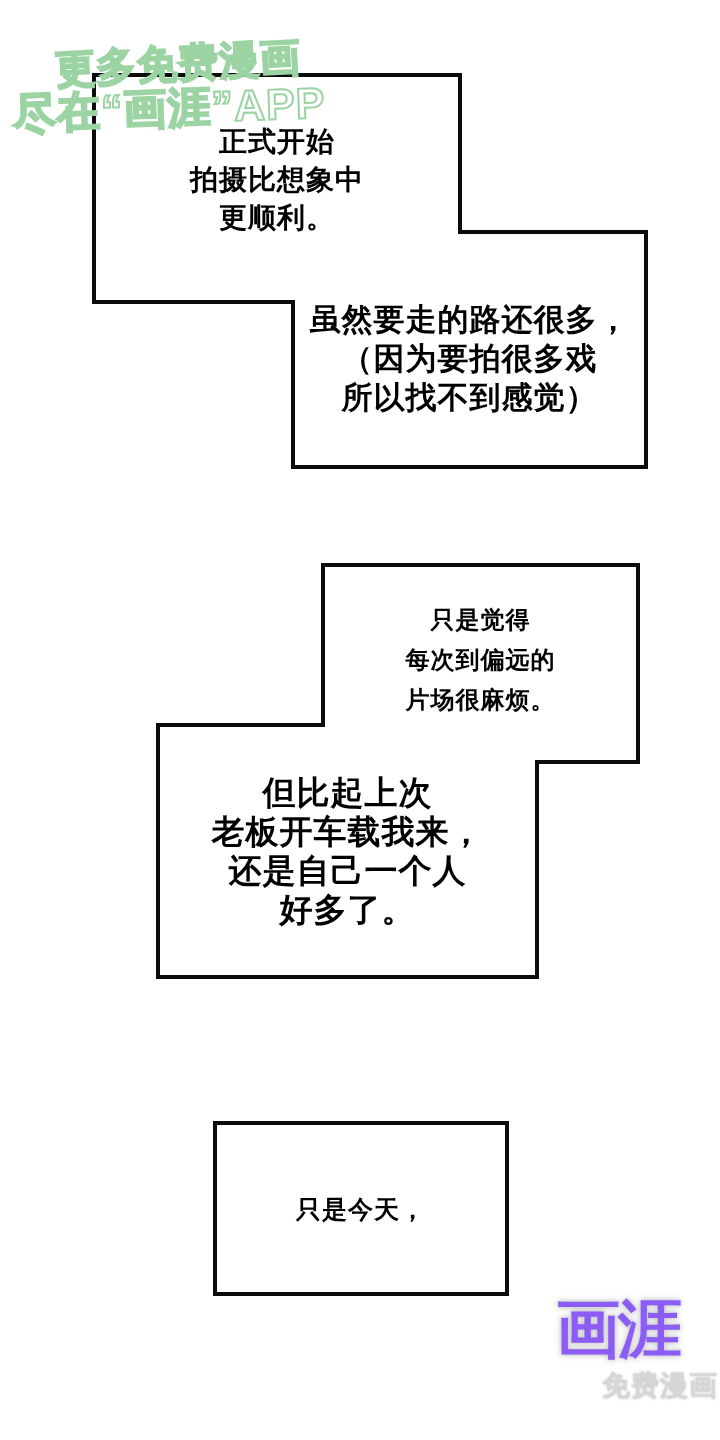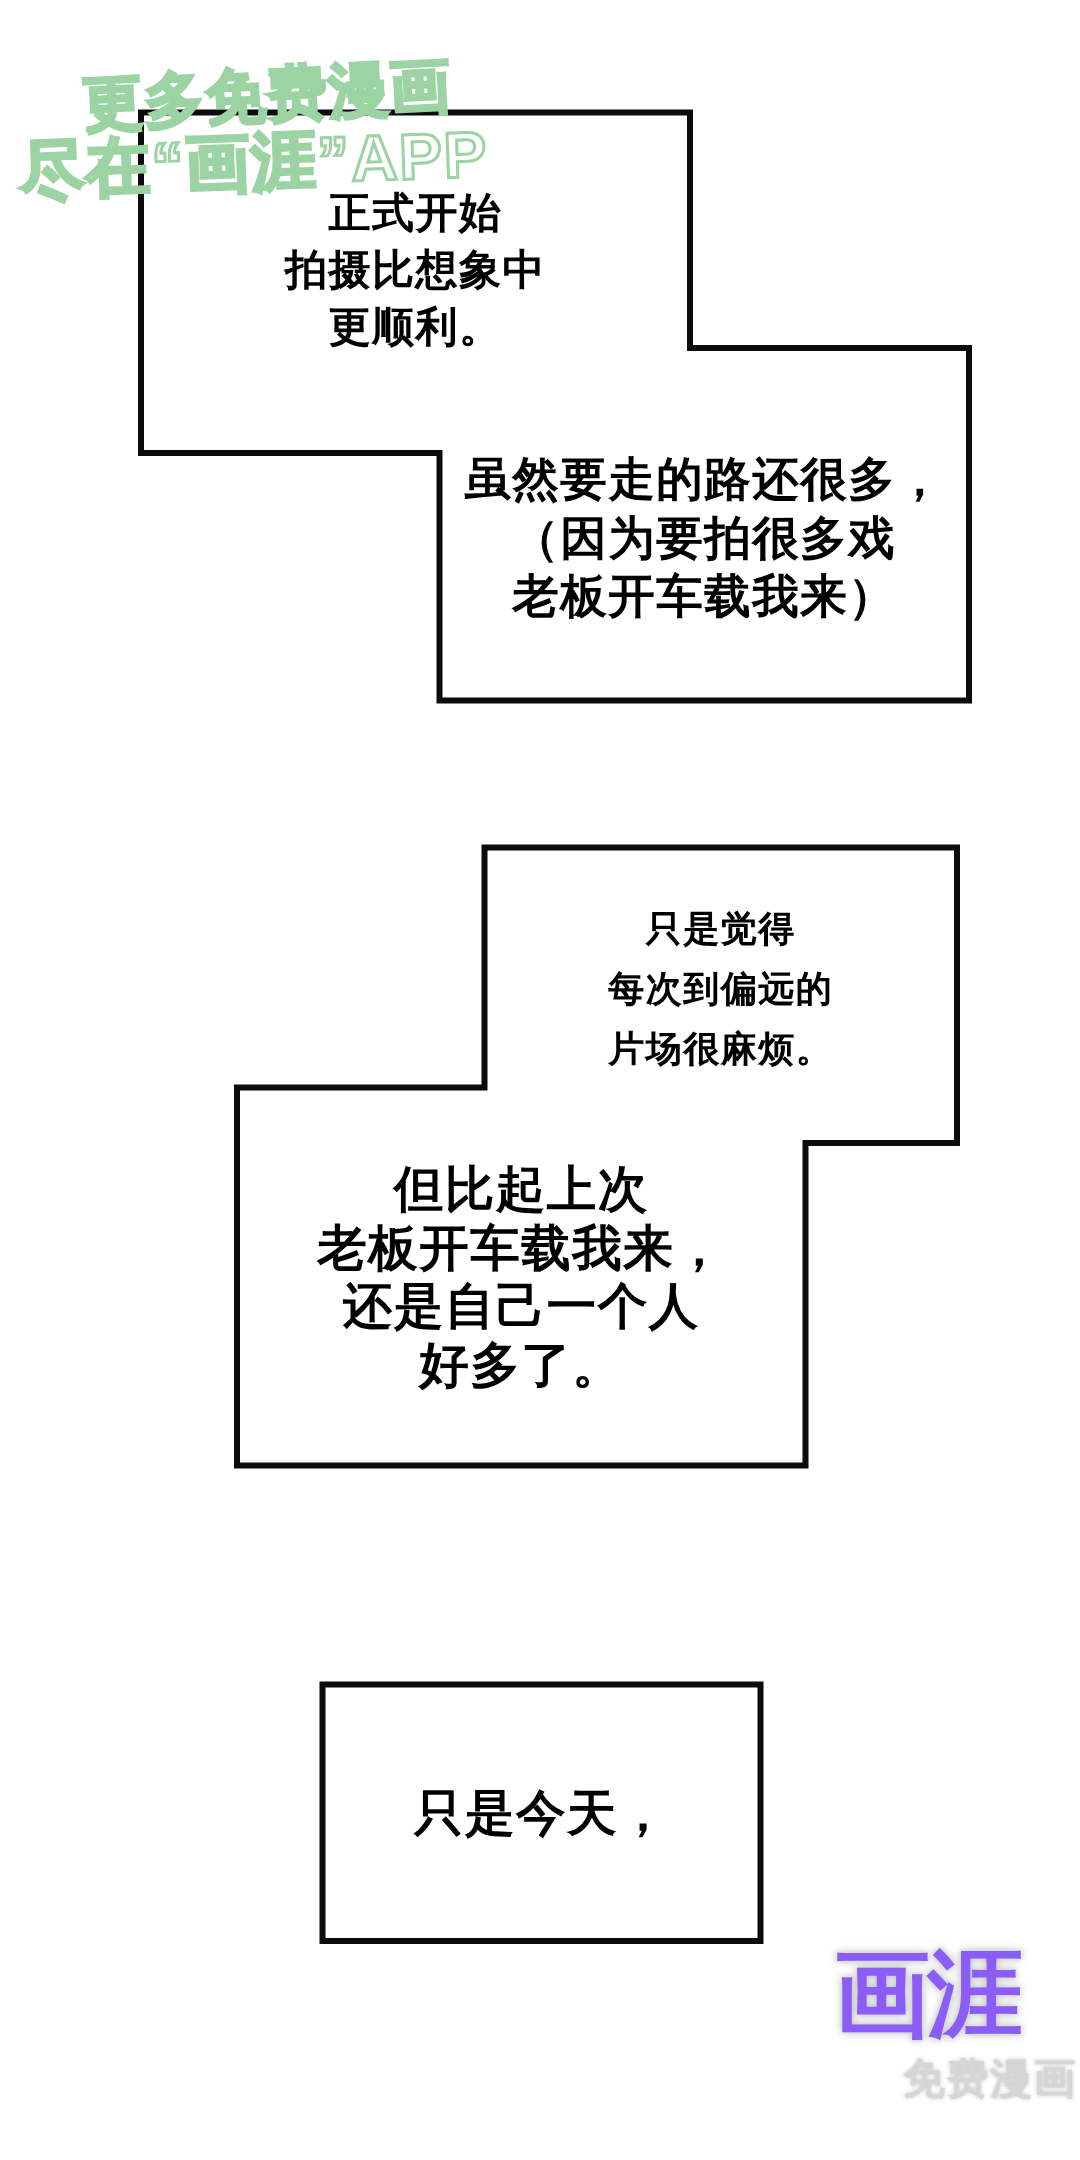--- a/index.html
+++ b/index.html
@@ -27,21 +27,21 @@
     color: #000000;
     font-weight: 700;
     text-align: center;
     white-space: pre-line;
     letter-spacing: 1px;
   }
   .text-1 { left: 94px;  top: 123px;  width: 366px; font-size: 28px; line-height: 38px; }
   .text-2 { left: 293px; top: 300px;  width: 353px; font-size: 31px; line-height: 39px; }
   .text-3 { left: 323px; top: 600px;  width: 315px; font-size: 24px; line-height: 40px; }
   .text-4 { left: 158px; top: 773px;  width: 379px; font-size: 33px; line-height: 39px; }
-  .text-5 { left: 215px; top: 1189px; width: 292px; font-size: 33px; line-height: 40px; }
+  .text-5 { left: 215px; top: 1189px; width: 292px; font-size: 25px; line-height: 40px; }
 
   .watermark {
     position: absolute;
     z-index: 5;
     font-weight: 900;
     color: #ffffff;
     -webkit-text-stroke: 2px #9bd3a3;
     text-stroke: 2px #9bd3a3;
     text-shadow:
       0 0 1px #bfe3c4;
@@ -98,21 +98,21 @@
     <path d="M323 565 L638 565 L638 762 L537 762 L537 977 L158 977 L158 725 L323 725 Z" fill="#ffffff" stroke="#0c0c0c" stroke-width="4"></path>
     <rect x="215" y="1123" width="292" height="171" fill="#ffffff" stroke="#0c0c0c" stroke-width="4"></rect>
   </svg>
 
   <div class="panel-text text-1">正式开始
 拍摄比想象中
 更顺利。</div>
 
   <div class="panel-text text-2">虽然要走的路还很多，
 （因为要拍很多戏
-老板开车载我来）</div>
+所以找不到感觉）</div>
 
   <div class="panel-text text-3">只是觉得
 每次到偏远的
 片场很麻烦。</div>
 
   <div class="panel-text text-4">但比起上次
 老板开车载我来，
 还是自己一个人
 好多了。</div>
 

